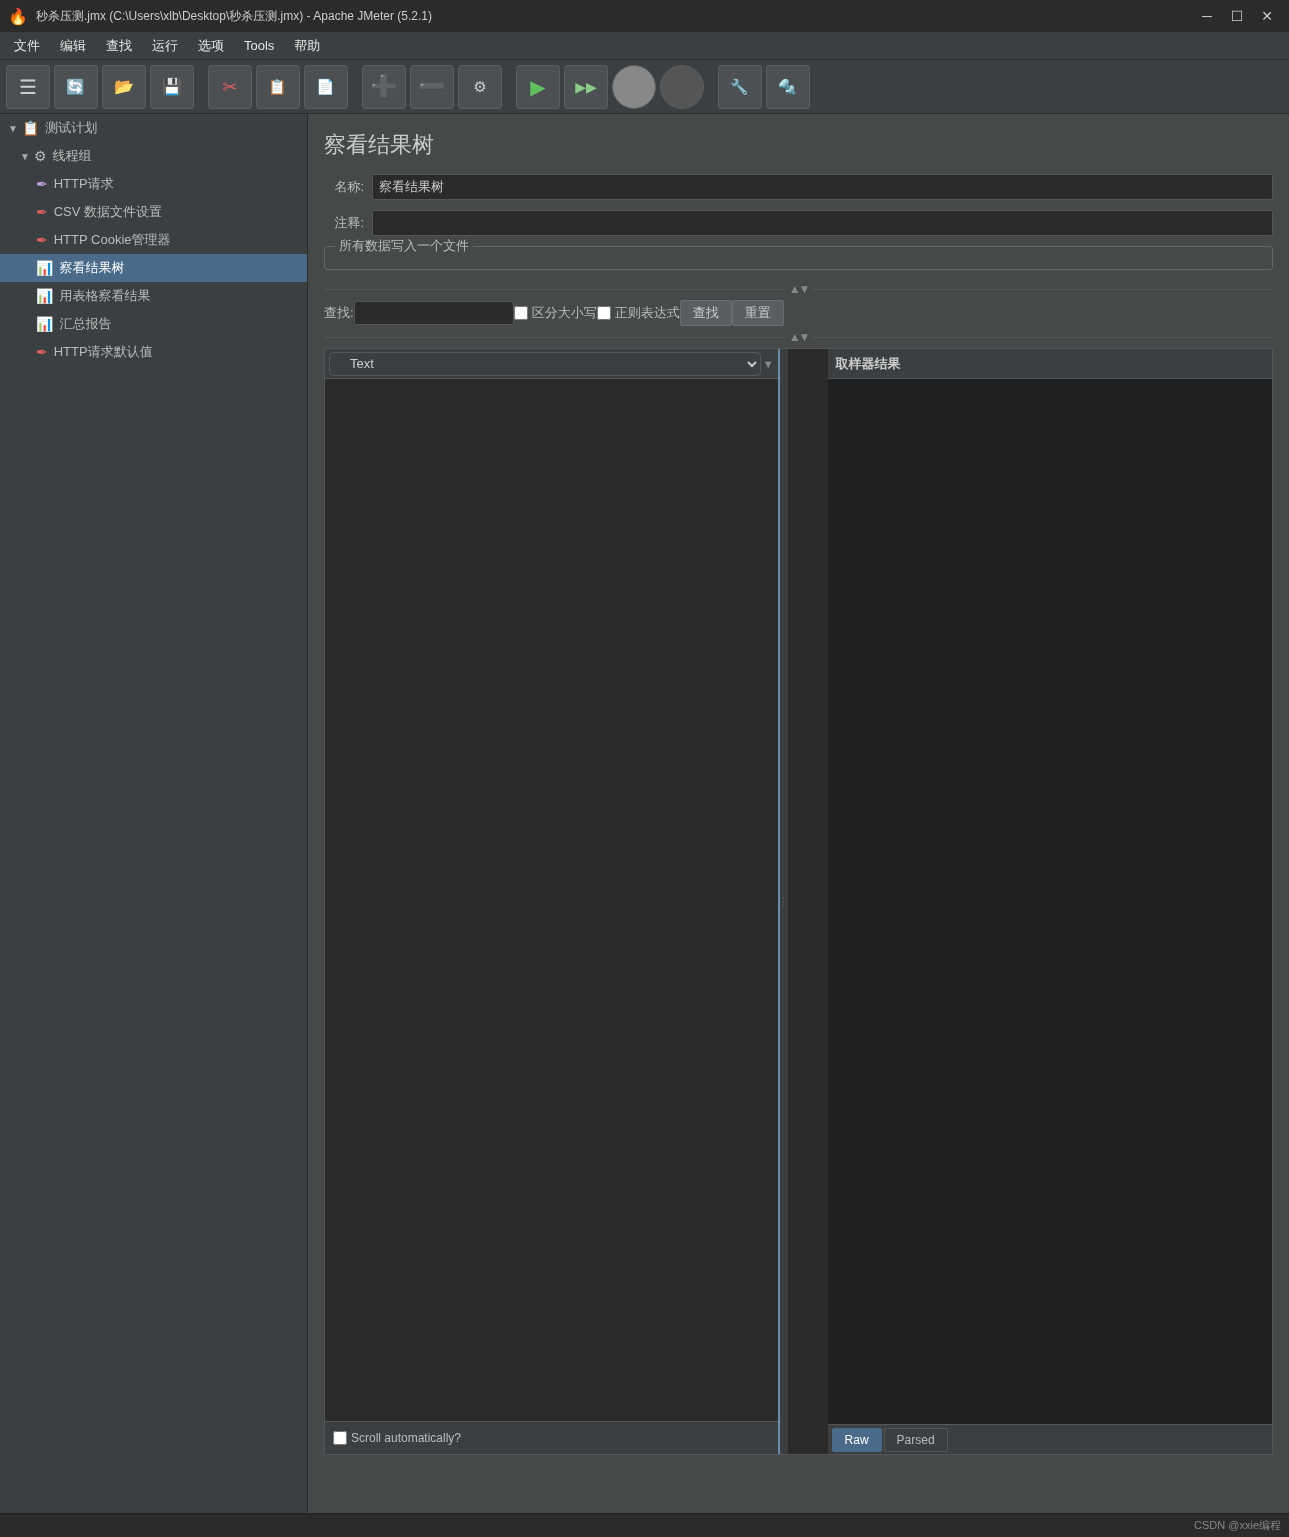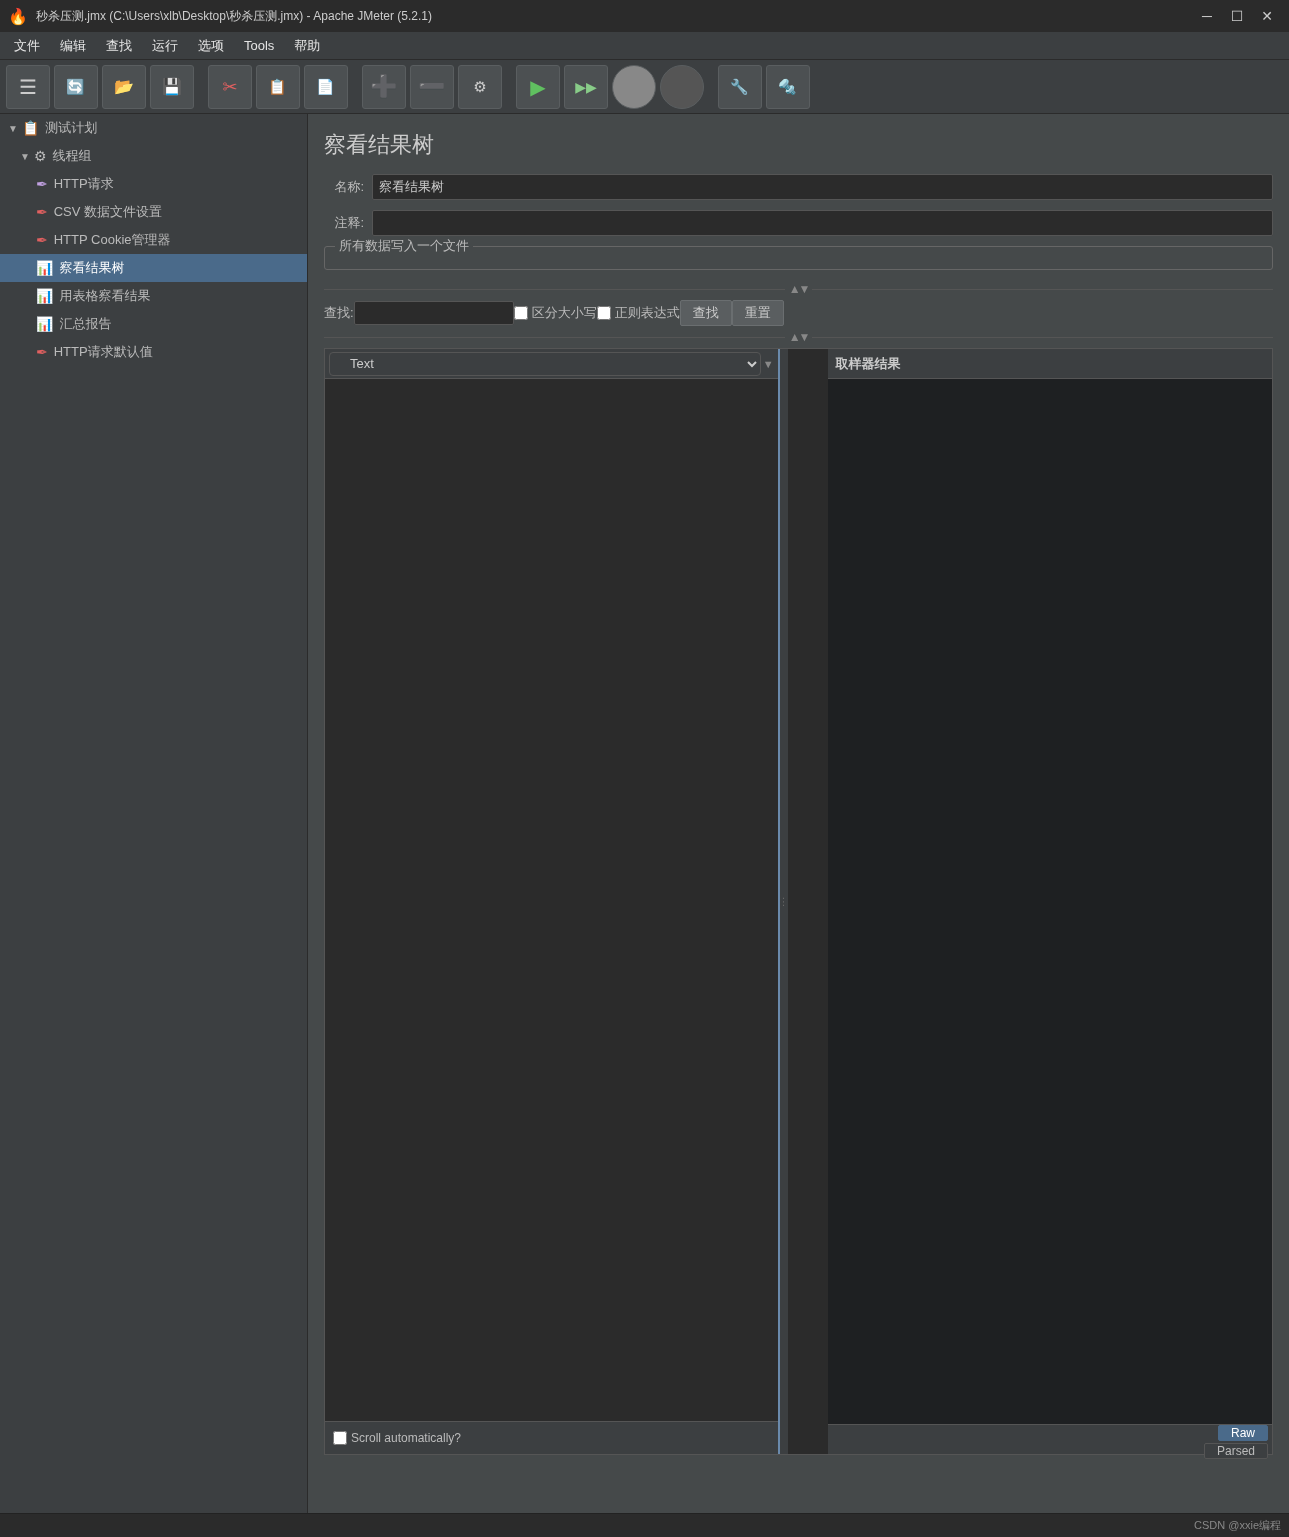--- a/index.html
+++ b/index.html
@@ -304,24 +304,23 @@
     }
     .scroll-check { display: flex; align-items: center; gap: 4px; font-size: 12px; color: #bbb; }
     .scroll-check input { width: 14px; height: 14px; accent-color: #4a6a8a; }
 
     
     .right-pane-bottom {
       height: 30px;
       background: #3c3f41;
       border-top: 1px solid #555;
       display: flex;
-      align-items: flex-end;
+      align-items: center;
       padding: 0 4px;
       gap: 2px;
-      flex-direction: column;
     }
     .tab-btn {
       height: 24px;
       padding: 0 12px;
       border: 1px solid #555;
       font-size: 12px;
       cursor: pointer;
       font-family: inherit;
       border-radius: 2px;
     }

